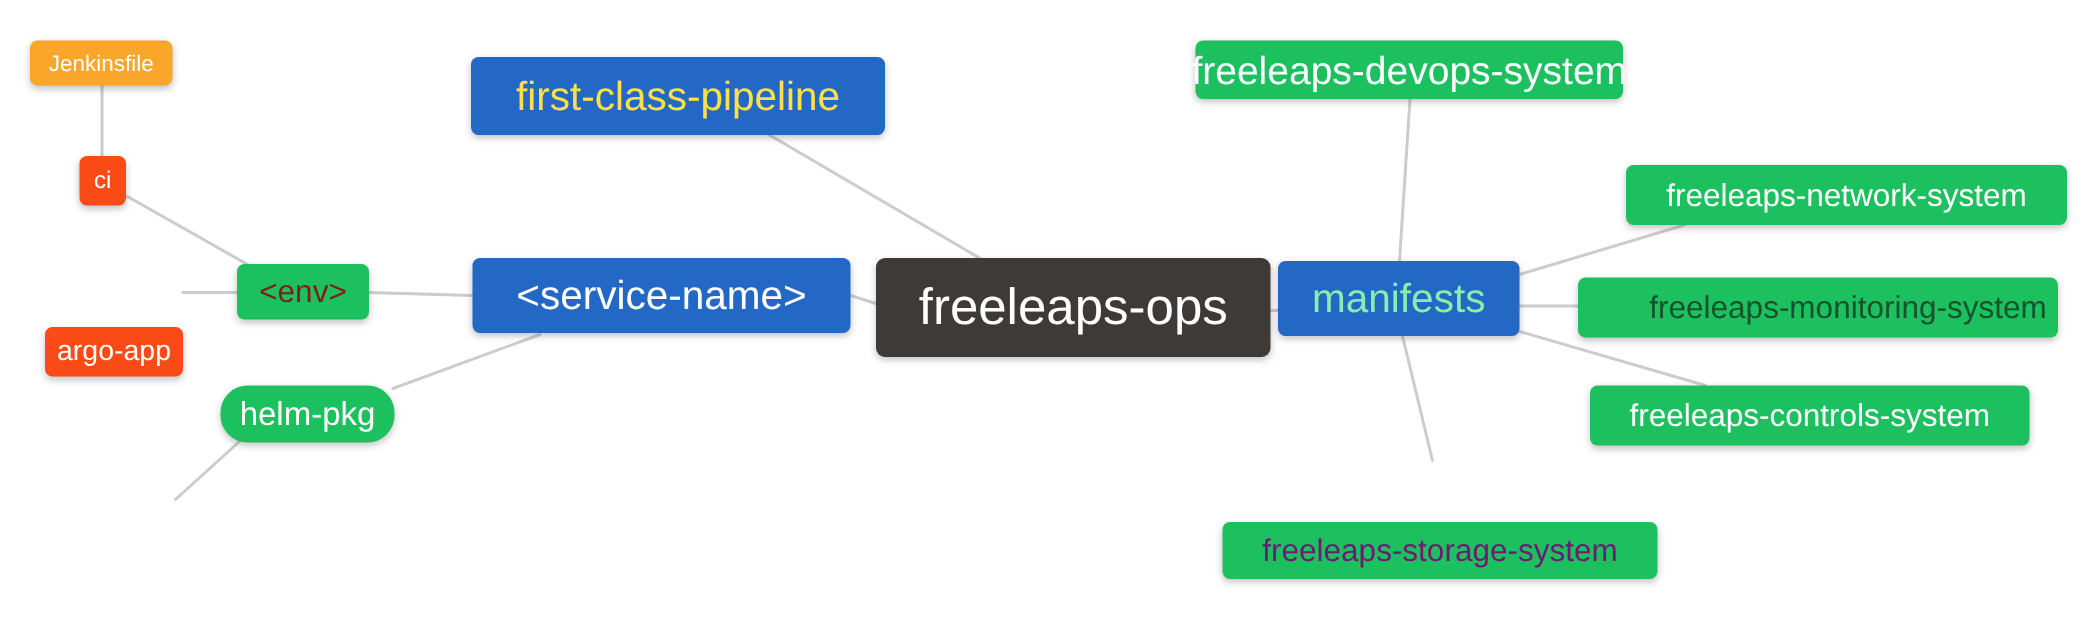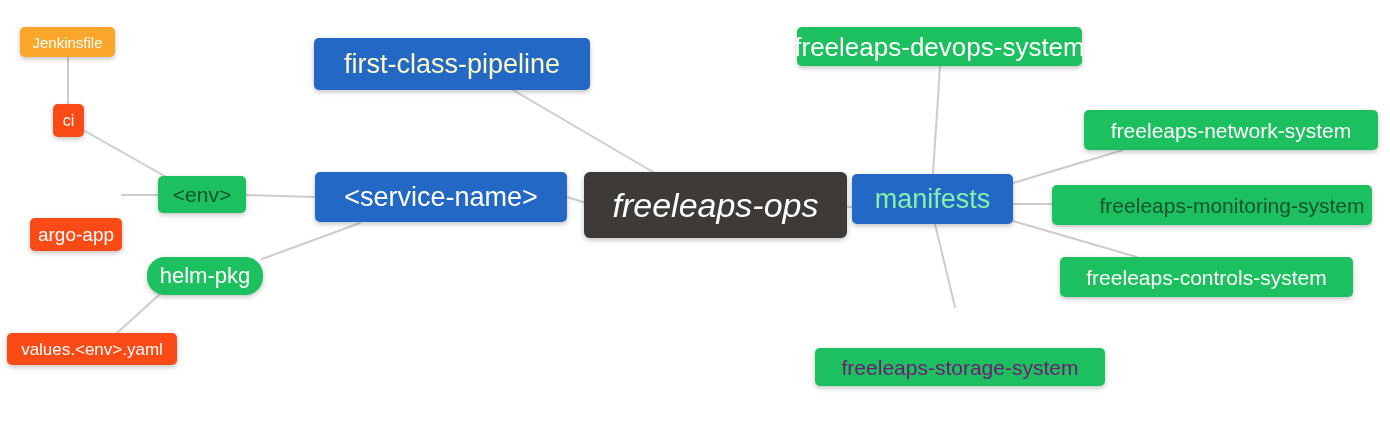--- a/index.html
+++ b/index.html
@@ -40,21 +40,20 @@
     border-radius: 5px;
     box-shadow: 0 2px 5px rgba(80, 80, 80, 0.35);
     white-space: nowrap;
     cursor: pointer;
     user-select: none;
     line-height: 1;
     text-align: center;
   }
   .node.root {
     border-radius: 6px;
-    font-style: italic;
   }
 </style>
 </head>
 <body>
 
 <div class="canvas">
   <svg class="edges-layer" width="1390" height="421" viewBox="0 0 1390 421" xmlns="http://www.w3.org/2000/svg">
       <line x1="68" y1="57" x2="68" y2="104" stroke="#cccccc" stroke-width="2" stroke-linecap="round"></line>
       <line x1="85" y1="131" x2="168" y2="178" stroke="#cccccc" stroke-width="2" stroke-linecap="round"></line>
       <line x1="122" y1="195" x2="158" y2="195" stroke="#cccccc" stroke-width="2" stroke-linecap="round"></line>
@@ -67,46 +66,43 @@
       <line x1="940" y1="66" x2="933" y2="174" stroke="#cccccc" stroke-width="2" stroke-linecap="round"></line>
       <line x1="1013" y1="183" x2="1123" y2="150" stroke="#cccccc" stroke-width="2" stroke-linecap="round"></line>
       <line x1="1013" y1="204" x2="1052" y2="204" stroke="#cccccc" stroke-width="2" stroke-linecap="round"></line>
       <line x1="1013" y1="221" x2="1137" y2="257" stroke="#cccccc" stroke-width="2" stroke-linecap="round"></line>
       <line x1="935" y1="224" x2="955" y2="307" stroke="#cccccc" stroke-width="2" stroke-linecap="round"></line>
     </svg>
   <div class="nodes-layer">
       <div class="node root" style="left: 584px; top: 172px; width: 263px; height: 66px; font-size: 34px; background: rgb(61, 58, 55); color: rgb(255, 255, 255);">
         <span>freeleaps-ops</span>
       </div>
-      <div class="node" style="left: 314px; top: 38px; width: 276px; height: 52px; font-size: 27px; background: rgb(34, 104, 196); color: #fef9c3;">
+      <div class="node" style="left: 314px; top: 38px; width: 276px; height: 52px; font-size: 27px; background: rgb(34, 104, 196); color: #fde047;">
         <span>first-class-pipeline</span>
       </div>
       <div class="node" style="left: 315px; top: 172px; width: 252px; height: 50px; font-size: 27px; background: rgb(34, 104, 196); color: rgb(255, 255, 255);">
         <span>&lt;service-name&gt;</span>
       </div>
       <div class="node" style="left: 852px; top: 174px; width: 161px; height: 50px; font-size: 27px; background: rgb(34, 104, 196); color: #86efac;">
         <span>manifests</span>
       </div>
-      <div class="node" style="left: 158px; top: 176px; width: 88px; height: 37px; font-size: 21px; background: rgb(29, 192, 94); color: #14532d;">
+      <div class="node" style="left: 158px; top: 176px; width: 88px; height: 37px; font-size: 21px; background: rgb(29, 192, 94); color: #7f1d1d;">
         <span>&lt;env&gt;</span>
       </div>
       <div class="node" style="left: 147px; top: 257px; width: 116px; height: 38px; font-size: 22px; background: rgb(29, 192, 94); color: rgb(255, 255, 255); border-radius: 18px;">
         <span>helm-pkg</span>
       </div>
       <div class="node" style="left: 53px; top: 104px; width: 31px; height: 33px; font-size: 16px; background: rgb(250, 74, 22); color: rgb(255, 255, 255);">
         <span>ci</span>
       </div>
       <div class="node" style="left: 30px; top: 178px; width: 92px; height: 33px; font-size: 19px; background: rgb(250, 74, 22); color: rgb(255, 255, 255); margin-top: 40px;">
         <span>argo-app</span>
       </div>
       <div class="node" style="left: 20px; top: 27px; width: 95px; height: 30px; font-size: 15px; background: rgb(249, 166, 42); color: rgb(255, 255, 255);">
         <span>Jenkinsfile</span>
-      </div>
-      <div class="node" style="left: 7px; top: 333px; width: 170px; height: 32px; font-size: 17px; background: rgb(250, 74, 22); color: rgb(255, 255, 255);">
-        <span>values.&lt;env&gt;.yaml</span>
       </div>
       <div class="node" style="left: 797px; top: 27px; width: 285px; height: 39px; font-size: 26px; background: rgb(29, 192, 94); color: rgb(255, 255, 255);">
         <span>freeleaps-devops-system</span>
       </div>
       <div class="node" style="left: 1053px; top: 110px; width: 294px; height: 40px; font-size: 21px; background: rgb(29, 192, 94); color: rgb(255, 255, 255); margin-left: 31px;">
         <span>freeleaps-network-system</span>
       </div>
       <div class="node" style="left: 1052px; top: 185px; width: 320px; height: 40px; font-size: 21px; background: rgb(29, 192, 94); color: #14532d; padding-left: 40px;">
         <span>freeleaps-monitoring-system</span>
       </div>

